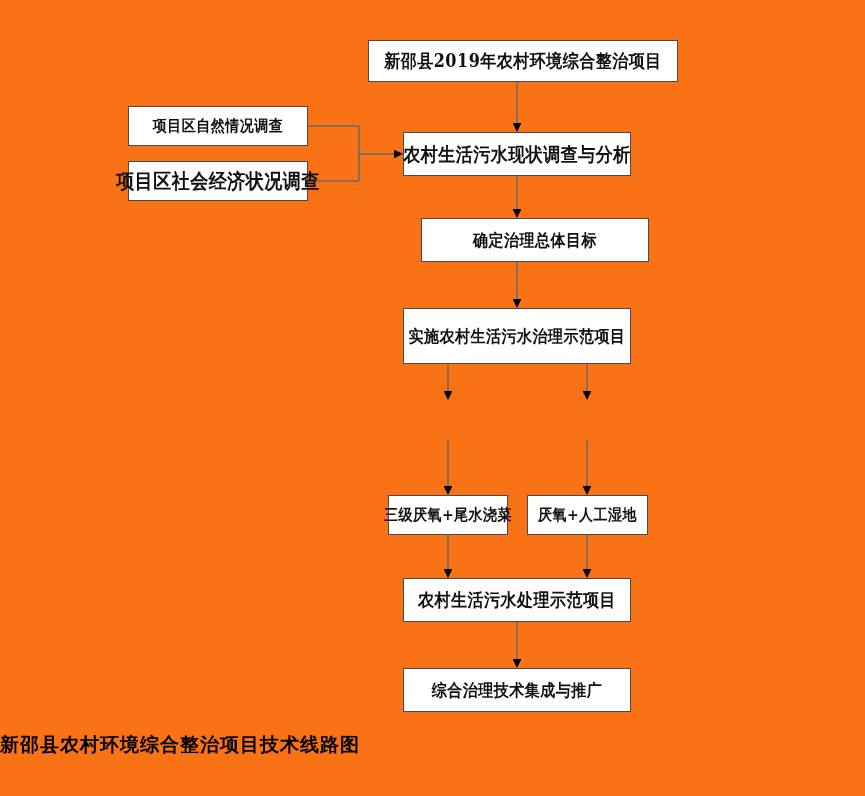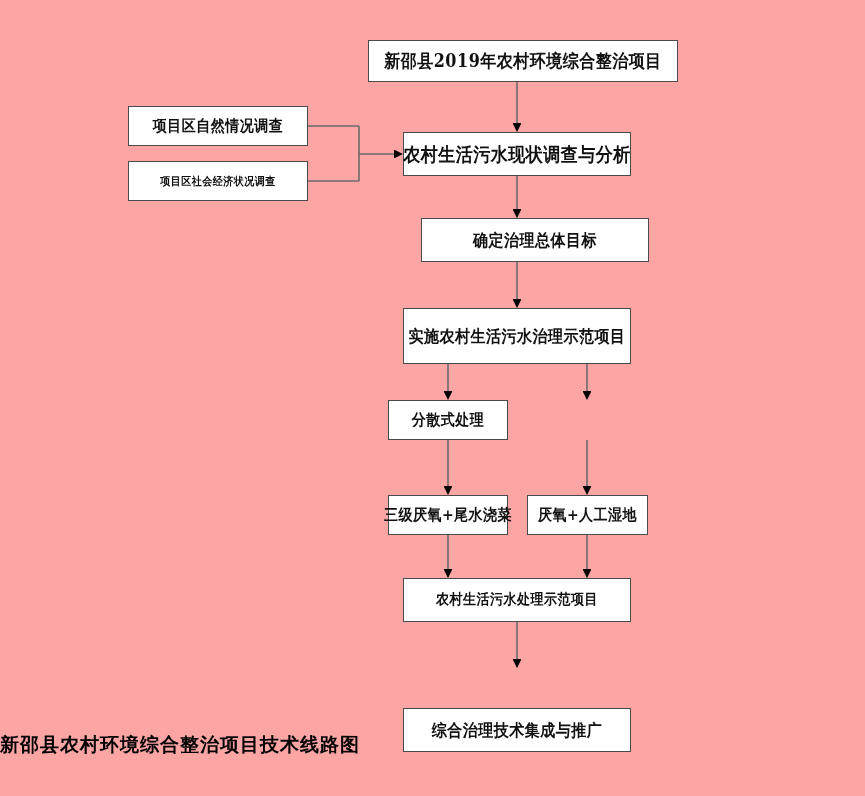--- a/index.html
+++ b/index.html
@@ -7,21 +7,21 @@
     padding: 0;
     background: #ffffff;
   }
   body {
     font-family: "DejaVu Sans", "Liberation Sans", sans-serif;
   }
   #canvas {
     position: relative;
     width: 865px;
     height: 796px;
-    background: #fca5a5;
+    background: #f97316;
     overflow: hidden;
   }
   .node {
     position: absolute;
     box-sizing: border-box;
     border: 1.5px solid #4a4a4a;
     background: #ffffff;
     display: flex;
     align-items: center;
     justify-content: center;
@@ -33,30 +33,30 @@
     line-height: 1.1;
     white-space: nowrap;
   }
   .node span {
     display: block;
     transform: scaleY(1.12);
   }
   
   #n-title    { left: 368px; top: 40px;  width: 310px; height: 42px;  font-size: 16px; }
   #n-natural  { left: 128px; top: 106px; width: 180px; height: 40px;  font-size: 14px; }
-  #n-social   { left: 128px; top: 161px; width: 180px; height: 40px;  font-size: 10px; }
+  #n-social   { left: 128px; top: 161px; width: 180px; height: 40px;  font-size: 18px; }
   #n-survey   { left: 403px; top: 132px; width: 228px; height: 44px;  font-size: 17px; }
   #n-goal     { left: 403px; top: 218px; width: 228px; height: 44px;  font-size: 15px; margin-left: 18px; }
   #n-demo     { left: 403px; top: 308px; width: 228px; height: 56px;  font-size: 15px; }
   #n-decent   { left: 388px; top: 400px; width: 120px; height: 40px;  font-size: 14px; }
   #n-central  { left: 527px; top: 400px; width: 121px; height: 40px;  font-size: 14px; }
   #n-tech-a   { left: 388px; top: 495px; width: 120px; height: 40px;  font-size: 14px; }
   #n-tech-b   { left: 527px; top: 495px; width: 121px; height: 40px;  font-size: 14px; }
-  #n-treat    { left: 403px; top: 578px; width: 228px; height: 44px;  font-size: 13px; }
-  #n-promote  { left: 403px; top: 668px; width: 228px; height: 44px;  font-size: 15px; margin-top: 40px; }
+  #n-treat    { left: 403px; top: 578px; width: 228px; height: 44px;  font-size: 16px; }
+  #n-promote  { left: 403px; top: 668px; width: 228px; height: 44px;  font-size: 15px; }
 
   #links {
     position: absolute;
     left: 0;
     top: 0;
     width: 865px;
     height: 796px;
     pointer-events: none;
   }
   .caption {
@@ -129,23 +129,20 @@
   </div>
 
   <div class="node" id="n-goal">
     <span>确定治理总体目标</span>
   </div>
 
   <div class="node" id="n-demo">
     <span>实施农村生活污水治理示范项目</span>
   </div>
 
-  <div class="node" id="n-decent">
-    <span>分散式处理</span>
-  </div>
 
 
   <div class="node" id="n-tech-b">
     <span>厌氧+人工湿地</span>
   </div>
 
   <div class="node" id="n-tech-a">
     <span>三级厌氧+尾水浇菜</span>
   </div>
 

